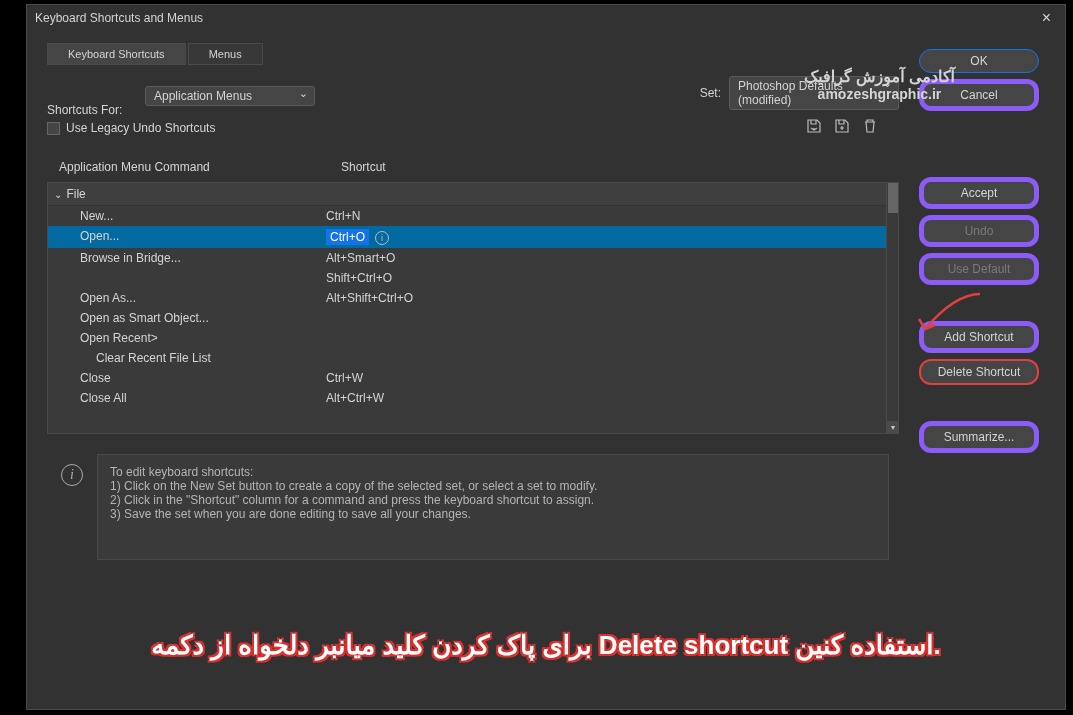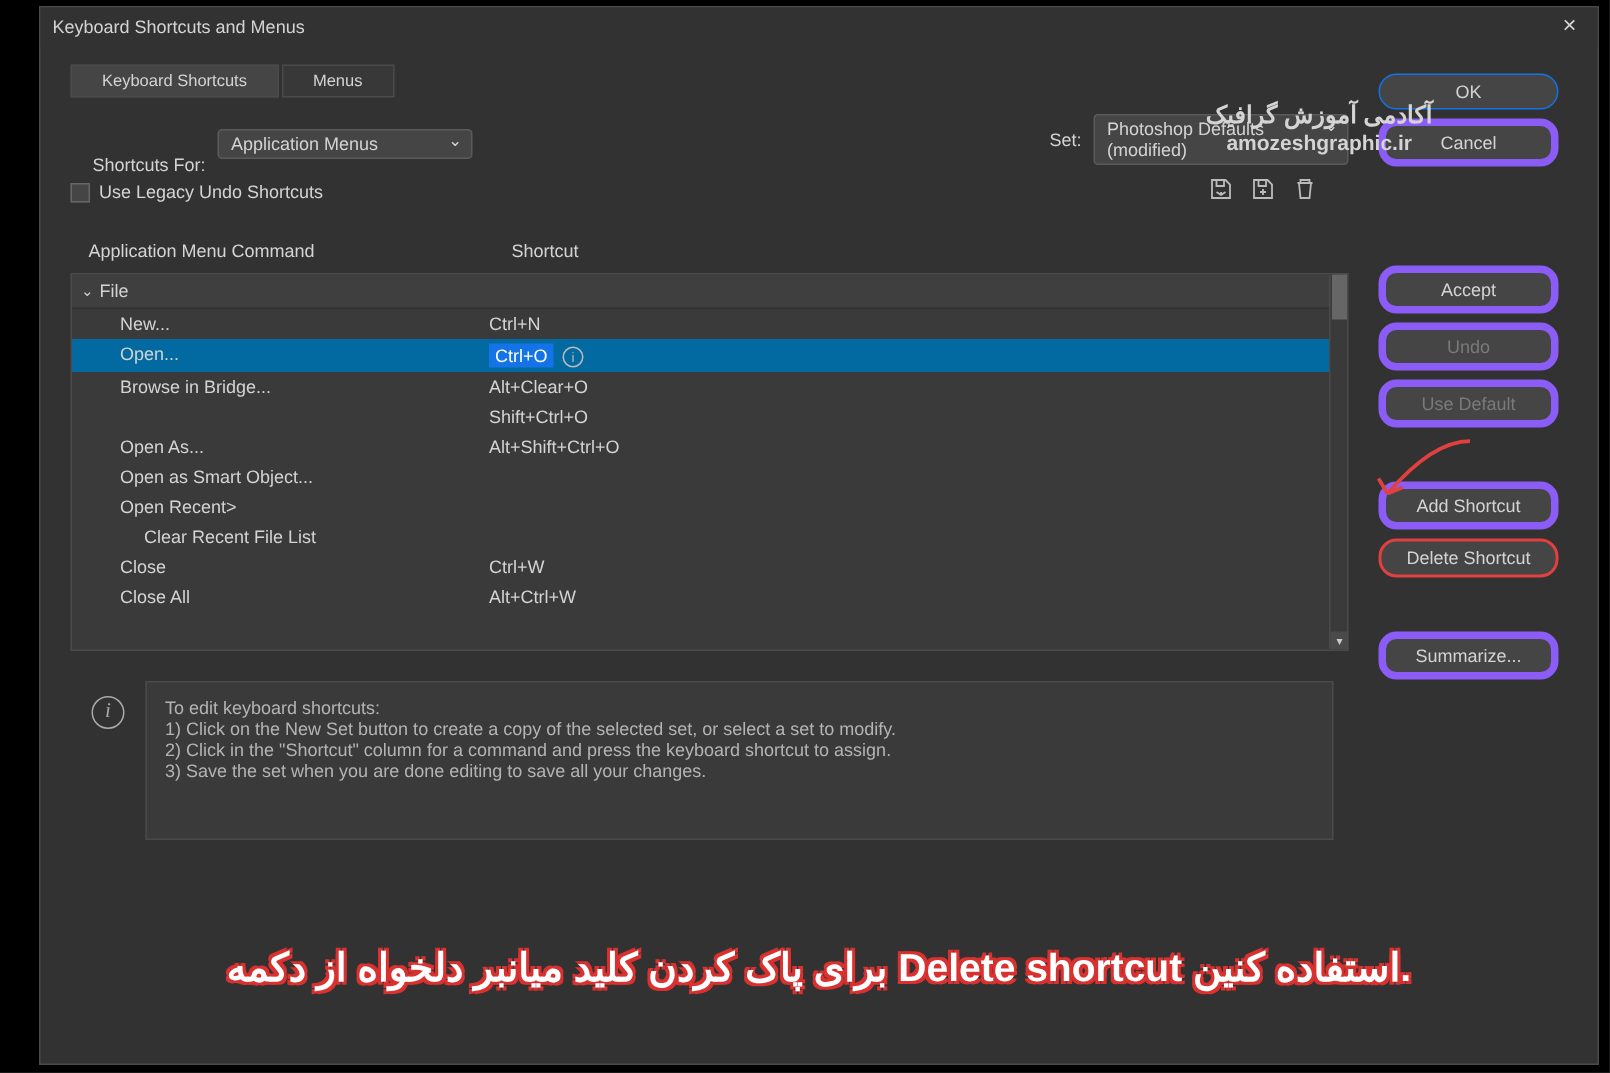--- a/index.html
+++ b/index.html
@@ -9,21 +9,21 @@
 .titlebar-spacer { flex: 1; }
 .close-x { font-size: 16px; color: #d4d4d4; cursor: pointer; padding: 0 6px; }
 .body-area { display: flex; padding: 12px 16px 0 20px; }
 .left-panel { flex: 1; padding-right: 10px; }
 .right-panel { width: 140px; display: flex; flex-direction: column; gap: 6px; align-items: stretch; padding-top: 6px; }
 .tabs { display: flex; margin-bottom: 6px; }
 .tab { padding: 4px 20px; font-size: 11px; color: #d4d4d4; background: #383838; border: 1px solid #4a4a4a; cursor: pointer; }
 .tab.active { background: #454545; }
 .tab + .tab { margin-left: 2px; }
 .form-row { display: flex; align-items: center; gap: 8px; margin: 4px 0; font-size: 12px; color: #d4d4d4; }
-.form-row .label { min-width: 90px; text-align: right; margin-top: 28px; }
+.form-row .label { min-width: 90px; text-align: left; margin-top: 28px; }
 .dropdown { background: #454545; border: 1px solid #5a5a5a; color: #d4d4d4; font-size: 12px; padding: 2px 20px 2px 8px; position: relative; cursor: pointer; border-radius: 3px; }
 .dropdown::after { content: "⌄"; position: absolute; right: 6px; top: 0; font-size: 11px; }
 .check-row { display: flex; align-items: center; gap: 6px; margin: 3px 0; font-size: 12px; color: #d4d4d4; }
 .checkbox { width: 13px; height: 13px; background: #454545; border: 1px solid #666; }
 .top-controls { display: flex; align-items: center; justify-content: space-between; gap: 30px; margin-top: 2px; }
 .set-block { display: flex; align-items: center; gap: 8px; }
 .icon-row { display: flex; gap: 10px; margin-top: 8px; justify-content: flex-end; padding-right: 20px; }
 .icon { width: 18px; height: 16px; color: #bbb; display: flex; align-items: center; justify-content: center; }
 .icon svg { width: 100%; height: 100%; fill: none; stroke: #bbb; stroke-width: 1.2; }
 .grid-header { display: flex; margin-top: 16px; font-size: 12px; color: #d4d4d4; padding: 6px 0; }
@@ -132,21 +132,21 @@
               <div class="row">
                 <div class="cmd">New...</div>
                 <div class="sc">Ctrl+N</div>
               </div>
               <div class="row selected">
                 <div class="cmd">Open...</div>
                 <div class="sc"><span class="sc-input">Ctrl+O</span><span class="info-circle">i</span></div>
               </div>
               <div class="row">
                 <div class="cmd">Browse in Bridge...</div>
-                <div class="sc">Alt+Clear+O</div>
+                <div class="sc">Alt+Smart+O</div>
               </div>
               <div class="row">
                 <div class="cmd"></div>
                 <div class="sc">Shift+Ctrl+O</div>
               </div>
               <div class="row">
                 <div class="cmd">Open As...</div>
                 <div class="sc">Alt+Shift+Ctrl+O</div>
               </div>
               <div class="row">

